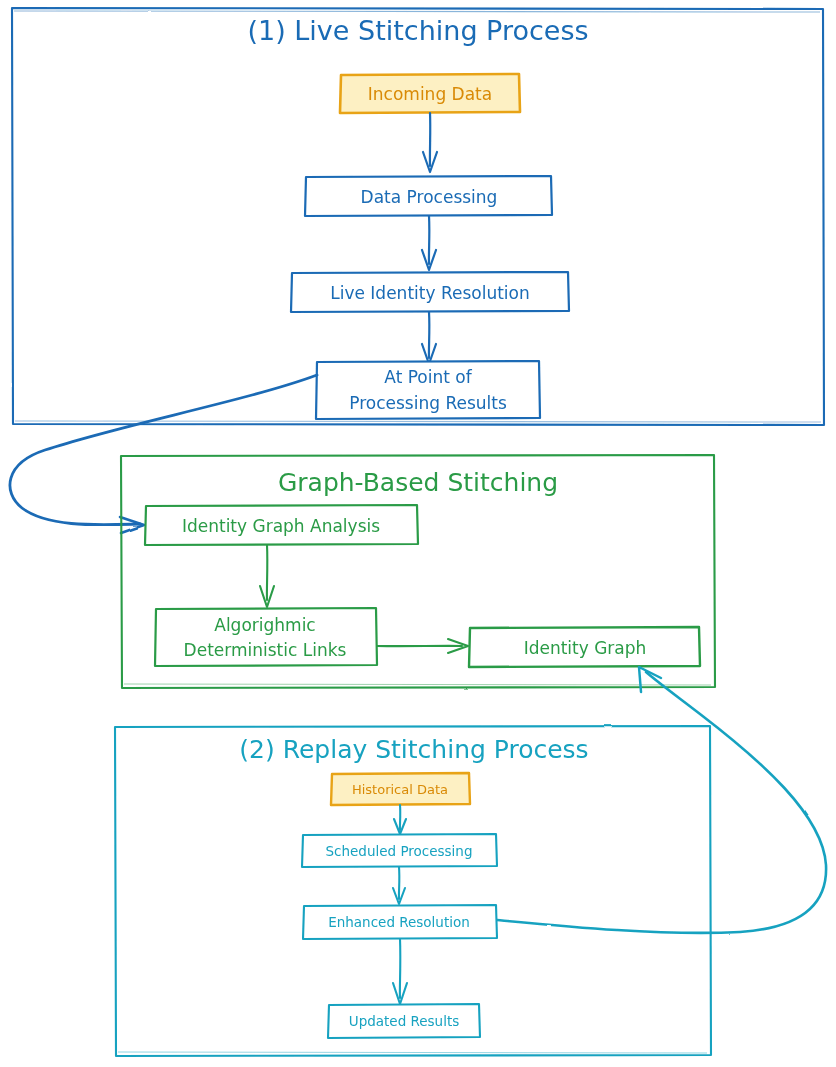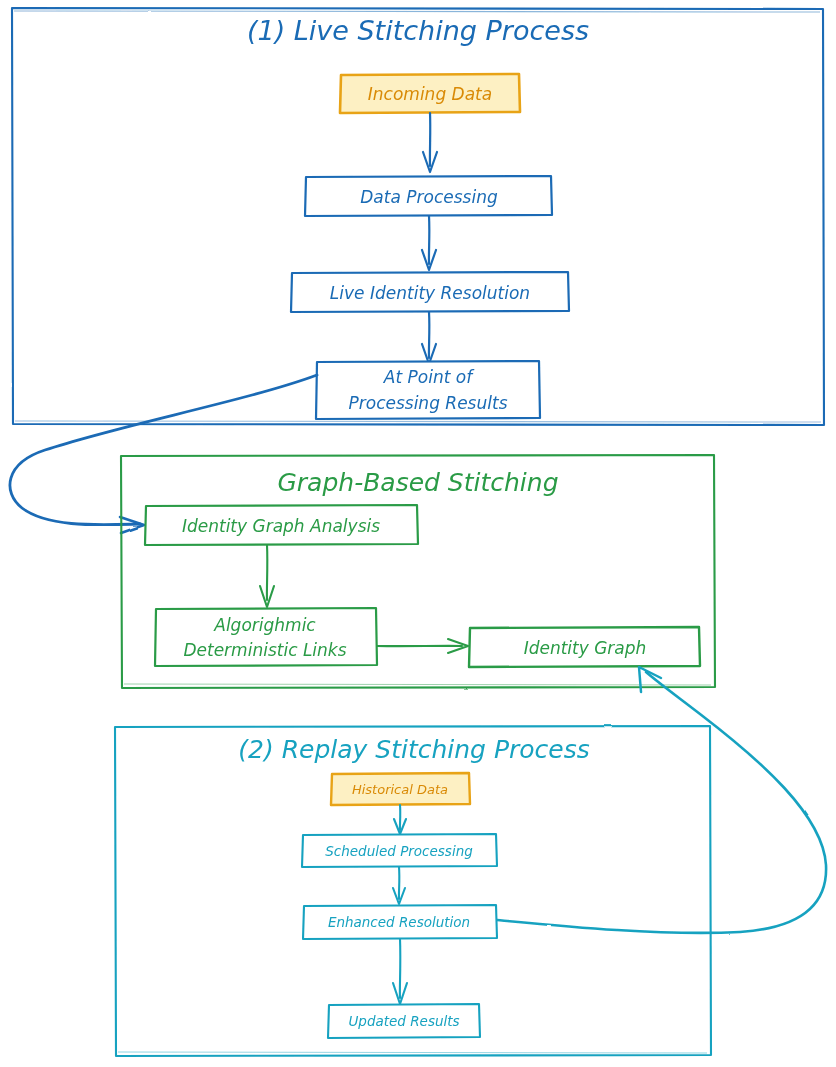--- a/index.html
+++ b/index.html
@@ -13,21 +13,20 @@
     height: 1067px;
     position: relative;
     font-family: "DejaVu Sans", sans-serif;
     overflow: hidden;
   }
   #diagram-root {
     position: absolute;
     left: 0; top: 0;
     width: 836px;
     height: 993px;
-    font-style: italic;
   }
   svg#diagram-svg {
     position: absolute;
     left: 0; top: 0;
     width: 836px;
     height: 1067px;
     display: block;
   }
   .node-label, .group-title {
     font-family: "DejaVu Sans", sans-serif;

